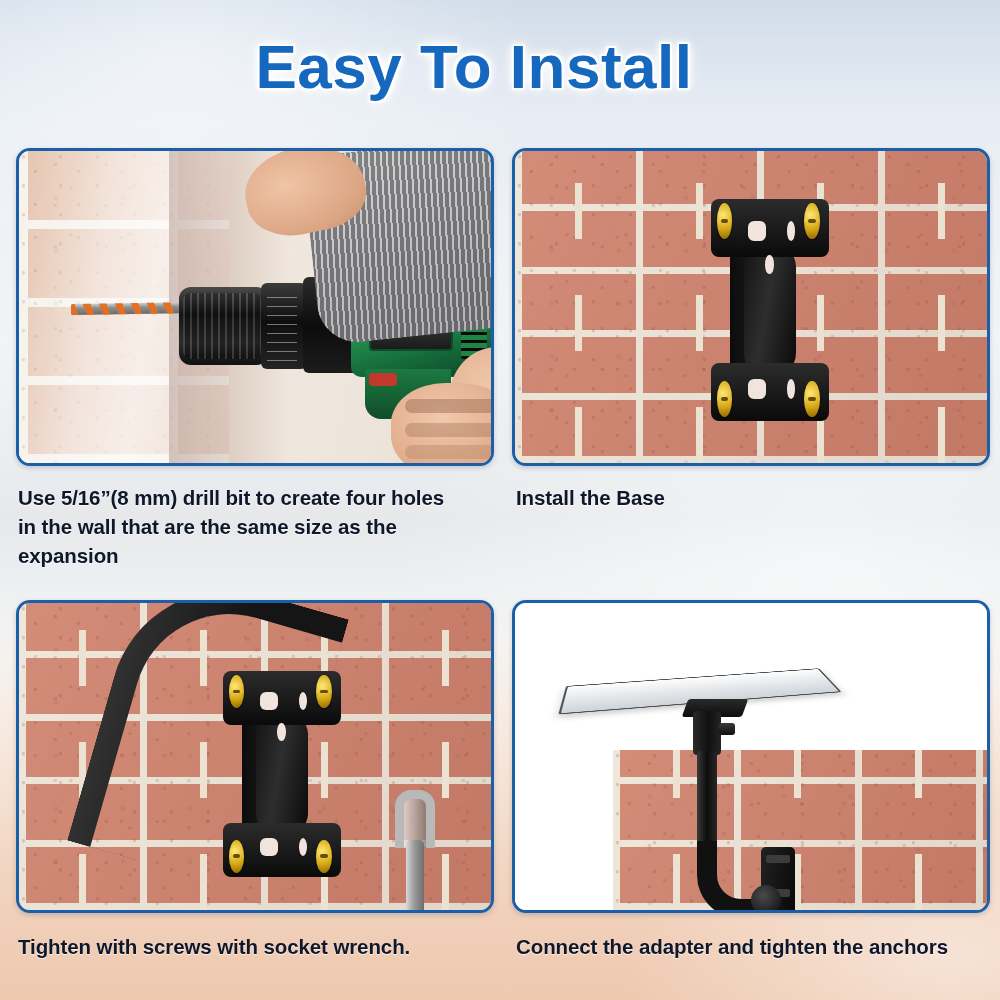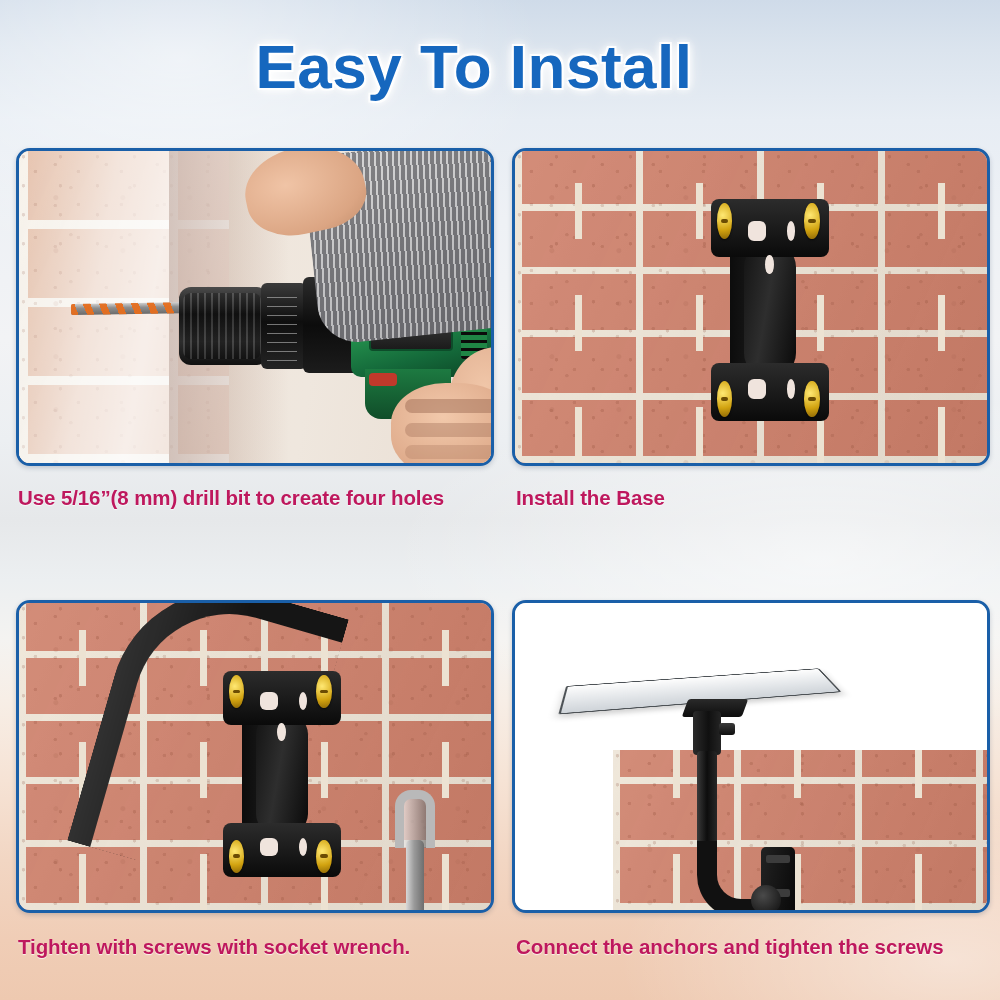--- a/index.html
+++ b/index.html
@@ -353,21 +353,21 @@
   }
   .ant-pivot{
     position:absolute; left:236px; top:282px; width:30px; height:30px;
     background:radial-gradient(circle at 40% 35%,#4a4a4a,#0b0b0b);
     border-radius:50%;
   }
 
   
   .caption{
     position:absolute;
-    color:#be185d;
+    color:#0f172a;
     font-weight:bold;
     font-size:20.5px;
     line-height:1.42;
     letter-spacing:-.1px;
     text-shadow:0 1px 1px rgba(255,255,255,.75);
   }
   #caption-1 { left:18px;  top:483px; width:480px; }
   #caption-2 { left:516px; top:483px; width:470px; }
   #caption-3 { left:18px;  top:932px; width:480px; }
   #caption-4 { left:516px; top:932px; width:478px; }
@@ -477,25 +477,26 @@
   <div class="ant-collar"></div>
   <div class="ant-knob"></div>
   <div class="ant-pole"></div>
   <div class="ant-elbow"></div>
   <div class="ant-mount"></div>
   <div class="ant-pivot"></div>
 </div>
 
 <div class="caption" id="caption-1">
   <div>Use 5/16”(8 mm) drill bit to create four holes</div>
+  <div>in the wall that are the same size as the expansion</div>
 </div>
 
 <div class="caption" id="caption-2">
   <div>Install the Base</div>
 </div>
 
 <div class="caption" id="caption-3">
   <div>Tighten with screws with socket wrench.</div>
 </div>
 
 <div class="caption" id="caption-4">
-  <div>Connect the anchors and tighten the screws</div>
+  <div>Connect the adapter and tighten the anchors</div>
 </div>
 
 </body></html>

